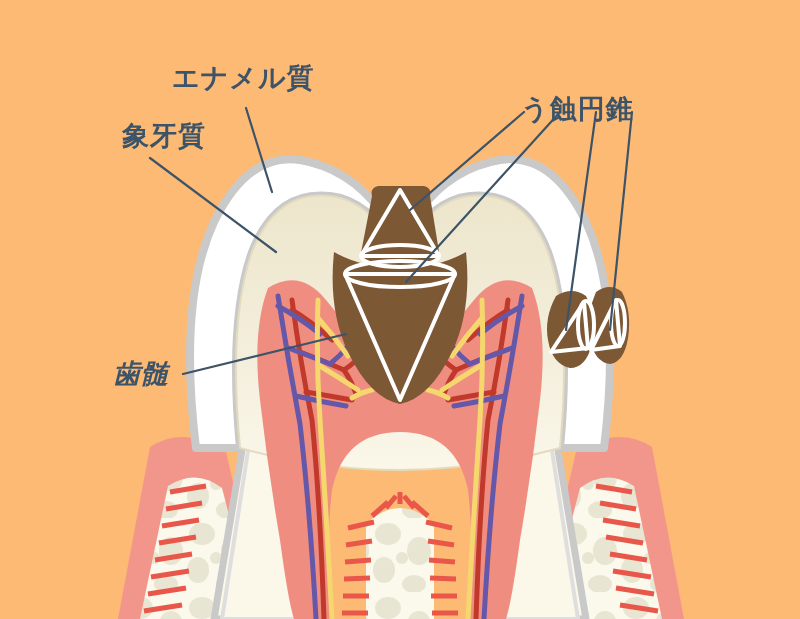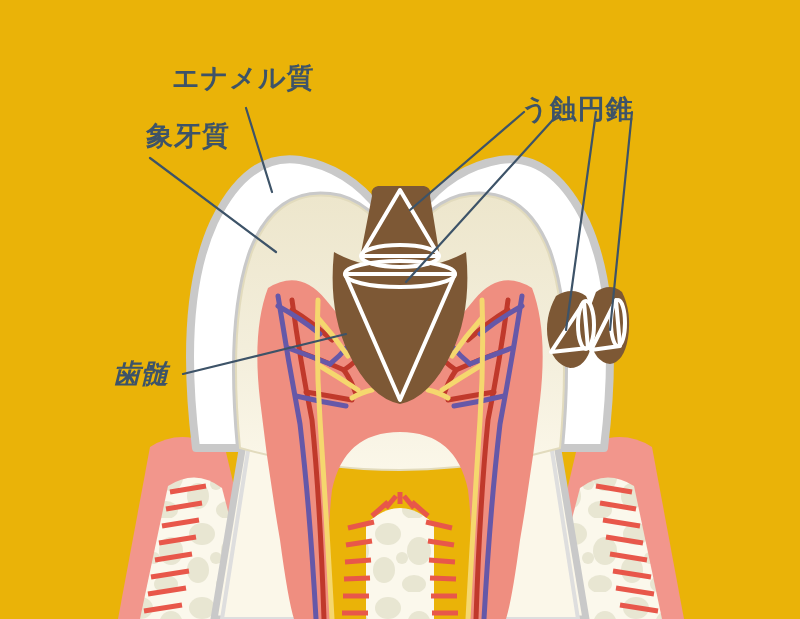--- a/index.html
+++ b/index.html
@@ -11,21 +11,21 @@
   body {
     width: 800px;
     height: 619px;
     overflow: hidden;
     font-family: "Liberation Sans", "DejaVu Sans", sans-serif;
   }
   #figure {
     position: relative;
     width: 800px;
     height: 619px;
-    background: #eab308;
+    background: #fdba74;
   }
   #tooth-svg {
     position: absolute;
     top: 0;
     left: 0;
     width: 800px;
     height: 619px;
     display: block;
   }
   .label-text {
@@ -33,21 +33,21 @@
     color: #3d5368;
     font-size: 27px;
     font-weight: 700;
     letter-spacing: 1px;
     white-space: nowrap;
     font-family: "DejaVu Sans", "Liberation Sans", sans-serif;
     line-height: 1;
     user-select: none;
   }
   #label-enamel { left: 172px; top: 64px; }
-  #label-dentin { left: 122px; top: 122px; margin-left: 24px; }
+  #label-dentin { left: 122px; top: 122px; }
   #label-caries { left: 521px; top: 64px; margin-top: 31px; }
   #label-pulp   { left: 113px; top: 360px; font-style: italic; }
 </style>
 </head>
 <body>
 
 <div id="figure">
 
   <svg id="tooth-svg" viewBox="0 0 800 619" xmlns="http://www.w3.org/2000/svg">
 

